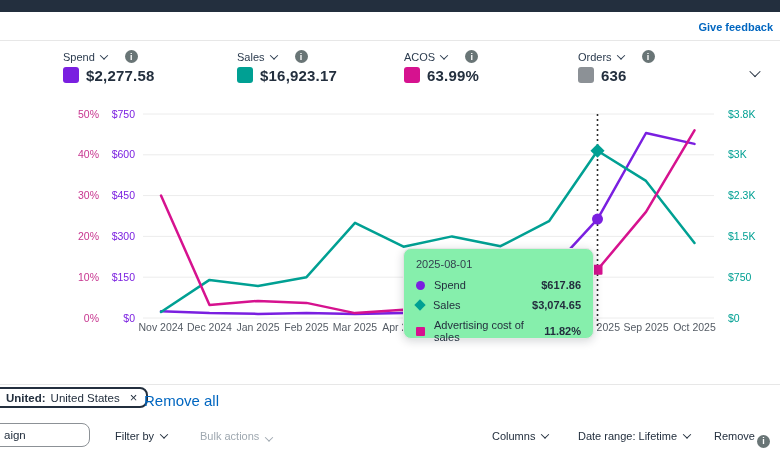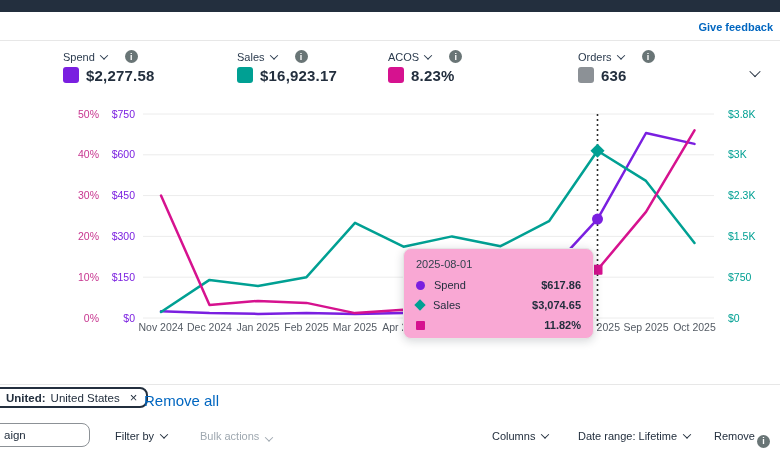--- a/index.html
+++ b/index.html
@@ -31,21 +31,21 @@
   .collapse-chv { position:absolute; top:63px; left:745px; color:#232f3e; cursor:pointer; }
   .collapse-chv .chv { width:8px; height:8px; }
 
   
   .chart-wrap { position:absolute; left:0; top:100px; width:780px; height:245px; }
   .chart-wrap svg { position:absolute; left:0; top:0; }
 
   
   .tooltip {
     position:absolute; left:403px; top:148px; width:191px; height:91px;
-    background:#f9a8d4; border:1px solid #e5e5e5; border-radius:8px;
+    background:#86efac; border:1px solid #e5e5e5; border-radius:8px;
     box-shadow:0 2px 10px rgba(15,30,40,.18); padding:9px 12px 8px 12px; z-index:5;
   }
   .tooltip .tt-date { font-size:11px; color:#33424f; margin-bottom:9px; }
   .tt-row { display:flex; align-items:center; font-size:11px; margin-bottom:8px; }
   .tt-row .mk { width:9px; height:9px; display:inline-block; margin-right:9px; flex:none; }
   .mk-circle { border-radius:50%; background:#7a1fe0; }
   .mk-diamond { transform:rotate(45deg); background:#00a093; width:8px !important; height:8px !important; }
   .mk-square { background:#d6128f; border-radius:1px; }
   .tt-row .tt-lbl { color:#232f3e; }
   .tt-row .tt-val { margin-left:auto; font-weight:bold; }
@@ -99,29 +99,29 @@
     <span>Sales</span>
     <span class="chv"></span>
     <span class="info">i</span>
   </div>
   <div class="val-row">
     <span class="swatch" style="background:#00a093"></span>
     <span class="val">$16,923.17</span>
   </div>
 </div>
 
-<div class="metric" style="left:388px">
+<div class="metric" style="left:404px">
   <div class="lbl-row">
     <span>ACOS</span>
     <span class="chv"></span>
     <span class="info">i</span>
   </div>
   <div class="val-row">
     <span class="swatch" style="background:#d6128f"></span>
-    <span class="val">8.23%</span>
+    <span class="val">63.99%</span>
   </div>
 </div>
 
 <div class="metric" style="left:578px">
   <div class="lbl-row">
     <span>Orders</span>
     <span class="chv"></span>
     <span class="info">i</span>
   </div>
   <div class="val-row">
@@ -186,20 +186,21 @@
       <span class="tt-lbl">Spend</span>
       <span class="tt-val">$617.86</span>
     </div>
     <div class="tt-row">
       <span class="mk mk-diamond"></span>
       <span class="tt-lbl">Sales</span>
       <span class="tt-val">$3,074.65</span>
     </div>
     <div class="tt-row">
       <span class="mk mk-square"></span>
+      <span class="tt-lbl">Advertising cost of sales</span>
       <span class="tt-val">11.82%</span>
     </div>
   </div>
 </div>
 
 <div class="mid-divider"></div>
 
 <div class="chip">
   <span class="chip-key">United:</span>
   <span>United States</span>

